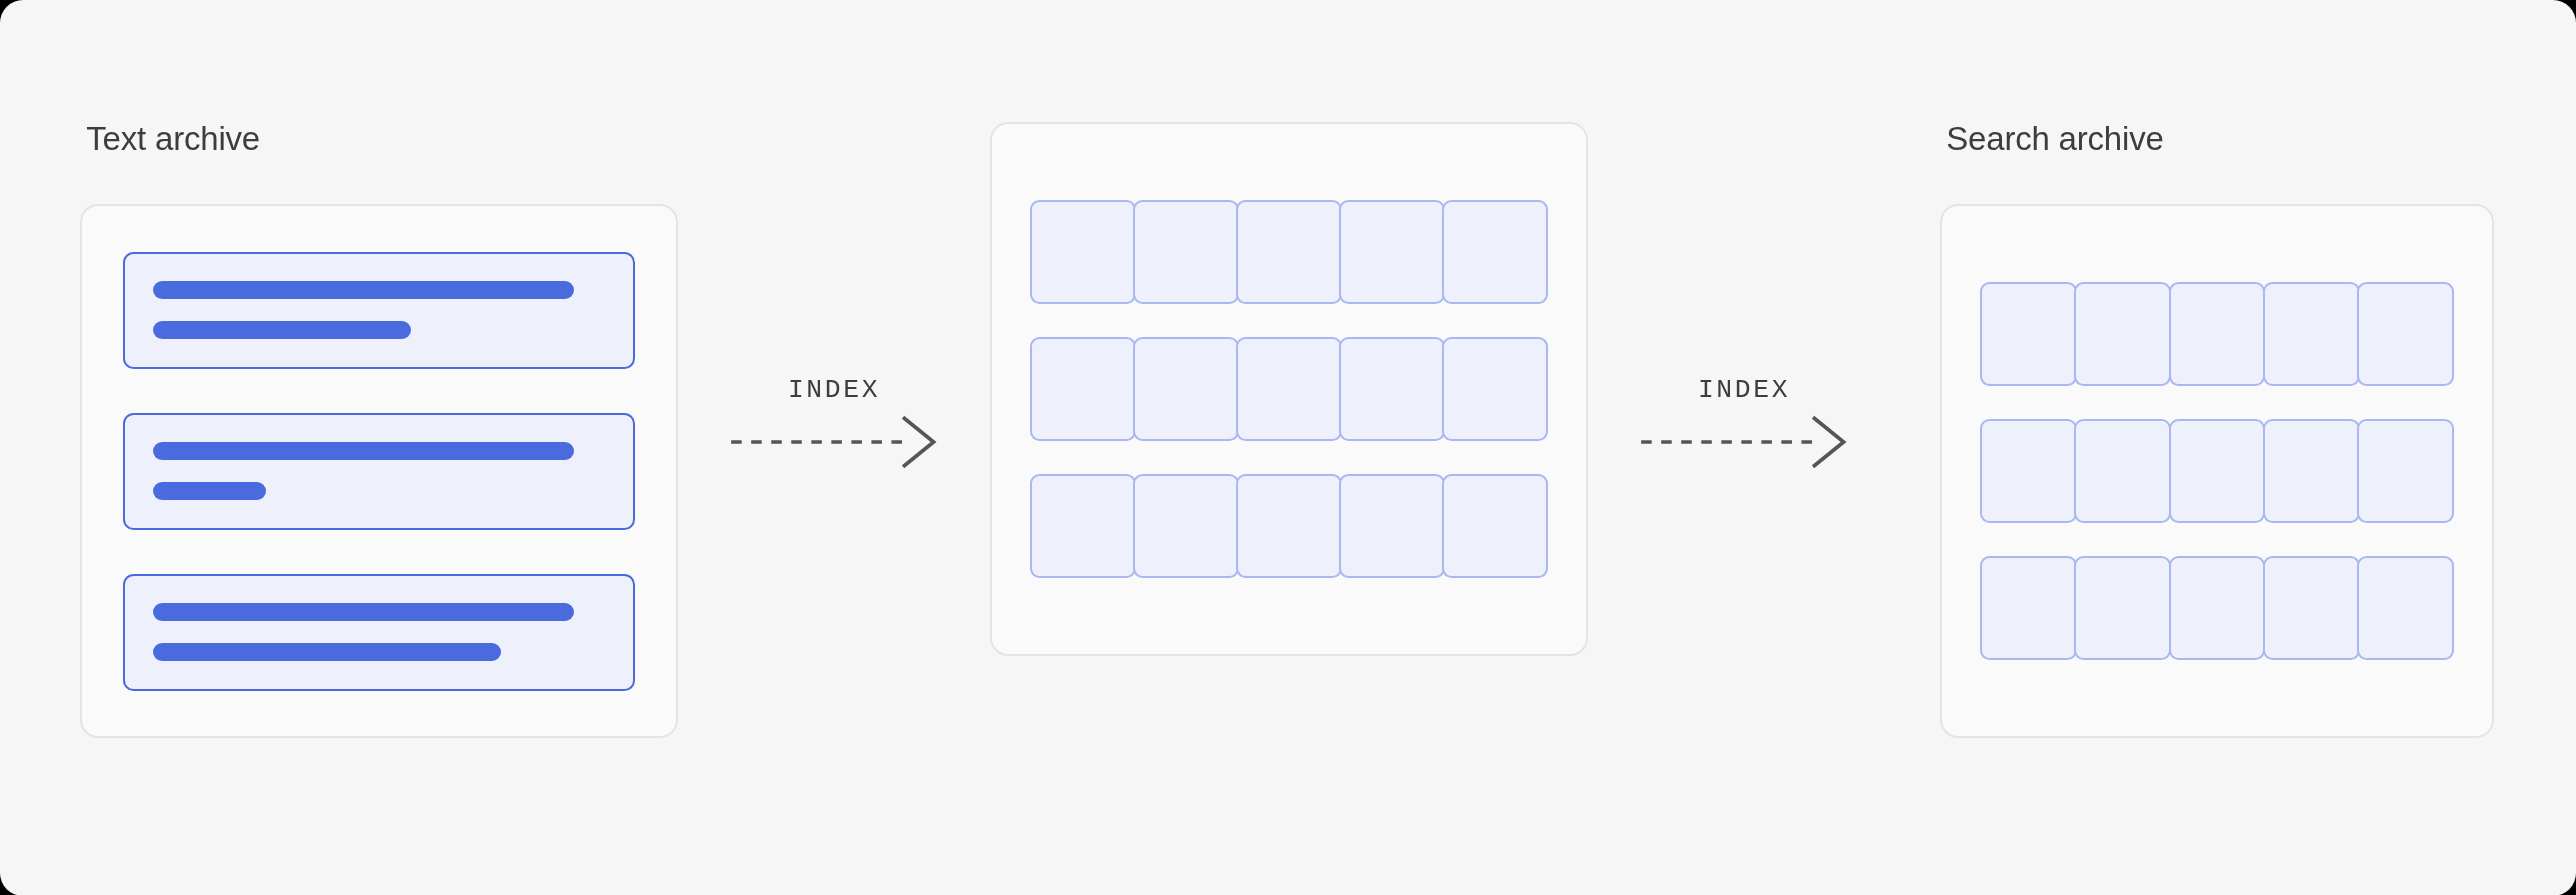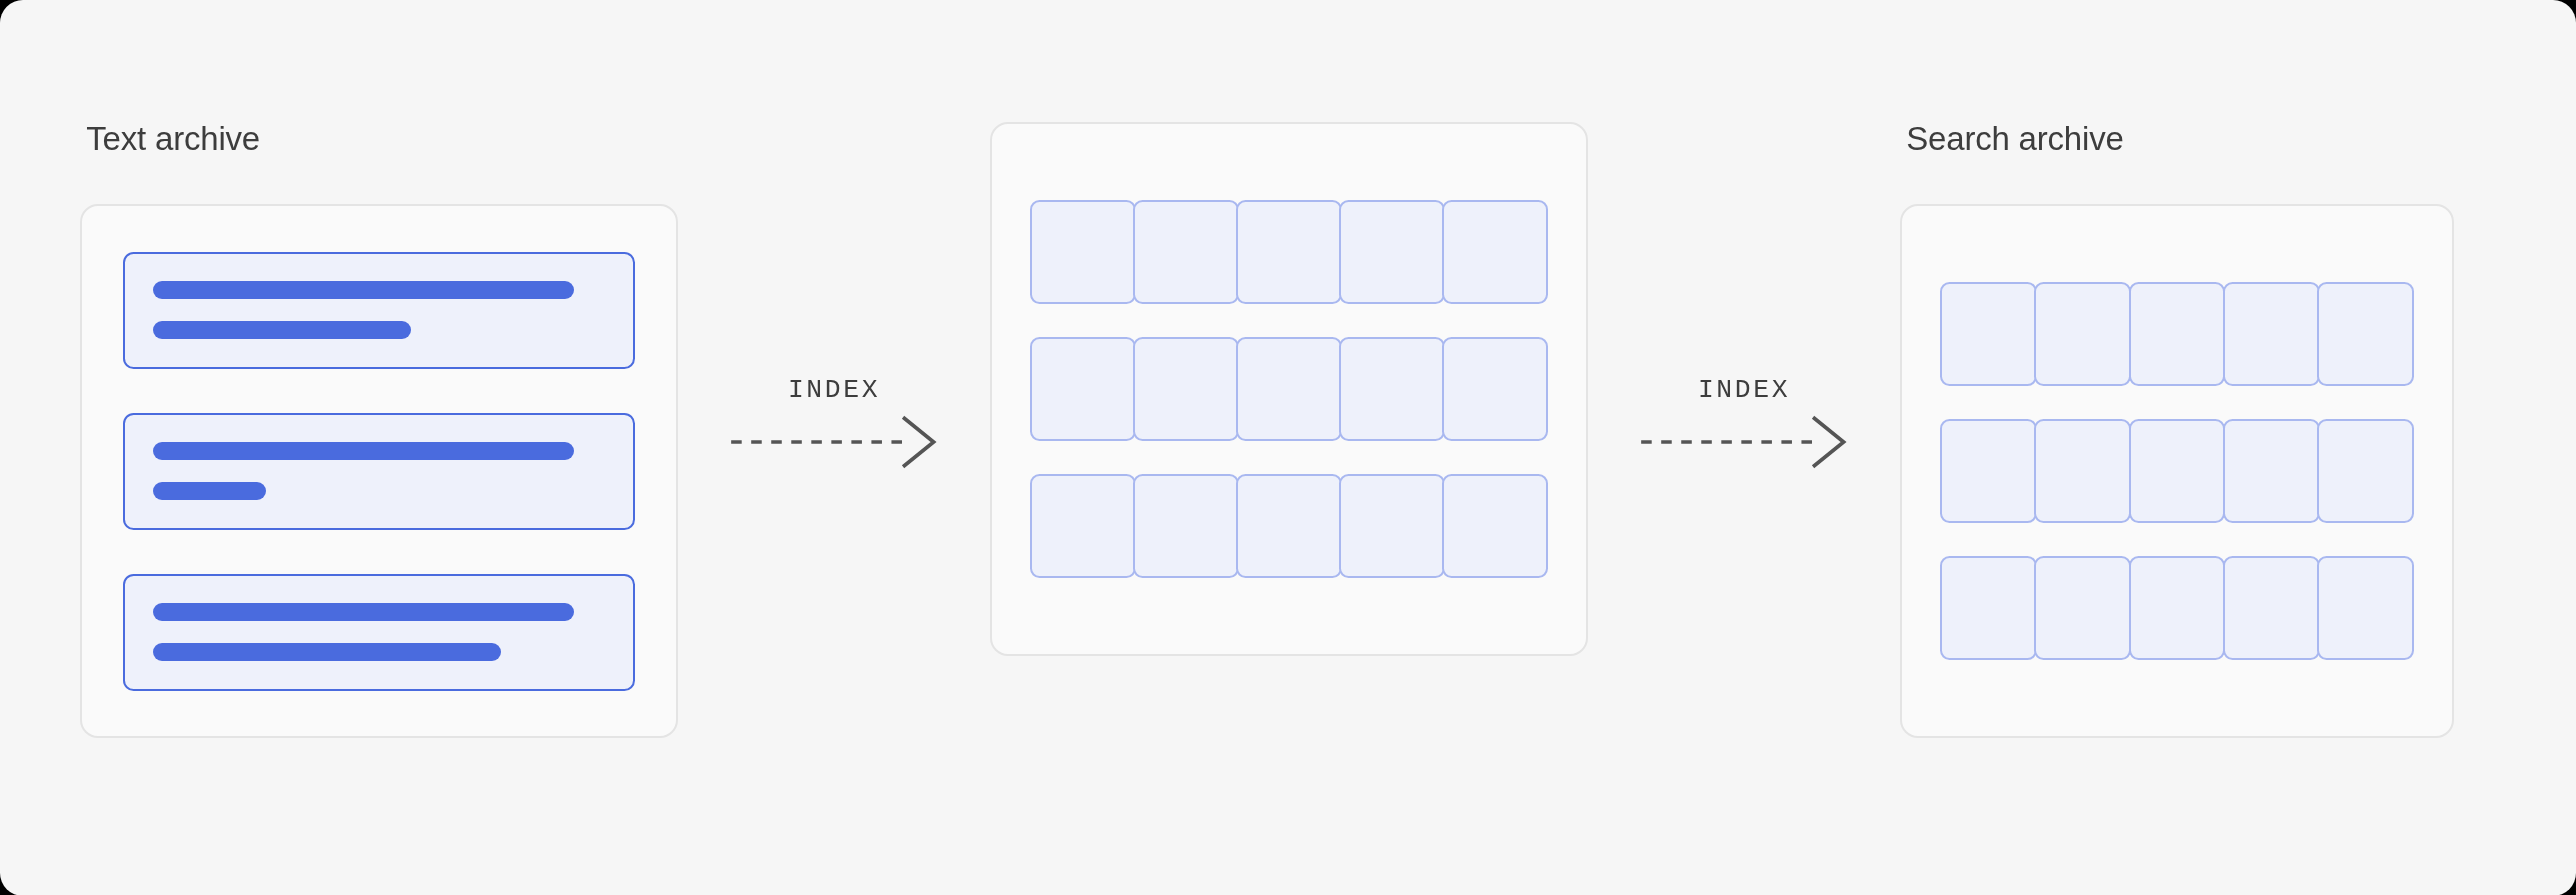--- a/index.html
+++ b/index.html
@@ -39,21 +39,21 @@
   }
 
   .column {
     display: flex;
     flex-direction: column;
     align-items: stretch;
   }
 
   .col-text     { width: 598px; }
   .col-embed    { width: 598px; }
-  .col-search   { width: 554px; }
+  .col-search   { width: 554px; margin-left: 40px; }
 
   .section-title {
     font-family: "Liberation Sans", sans-serif;
     font-size: 33px;
     font-weight: 400;
     color: #3d3d3d;
     letter-spacing: -0.2px;
     line-height: 1;
     height: 38px;
     margin: 0 0 44px 6.3px;

